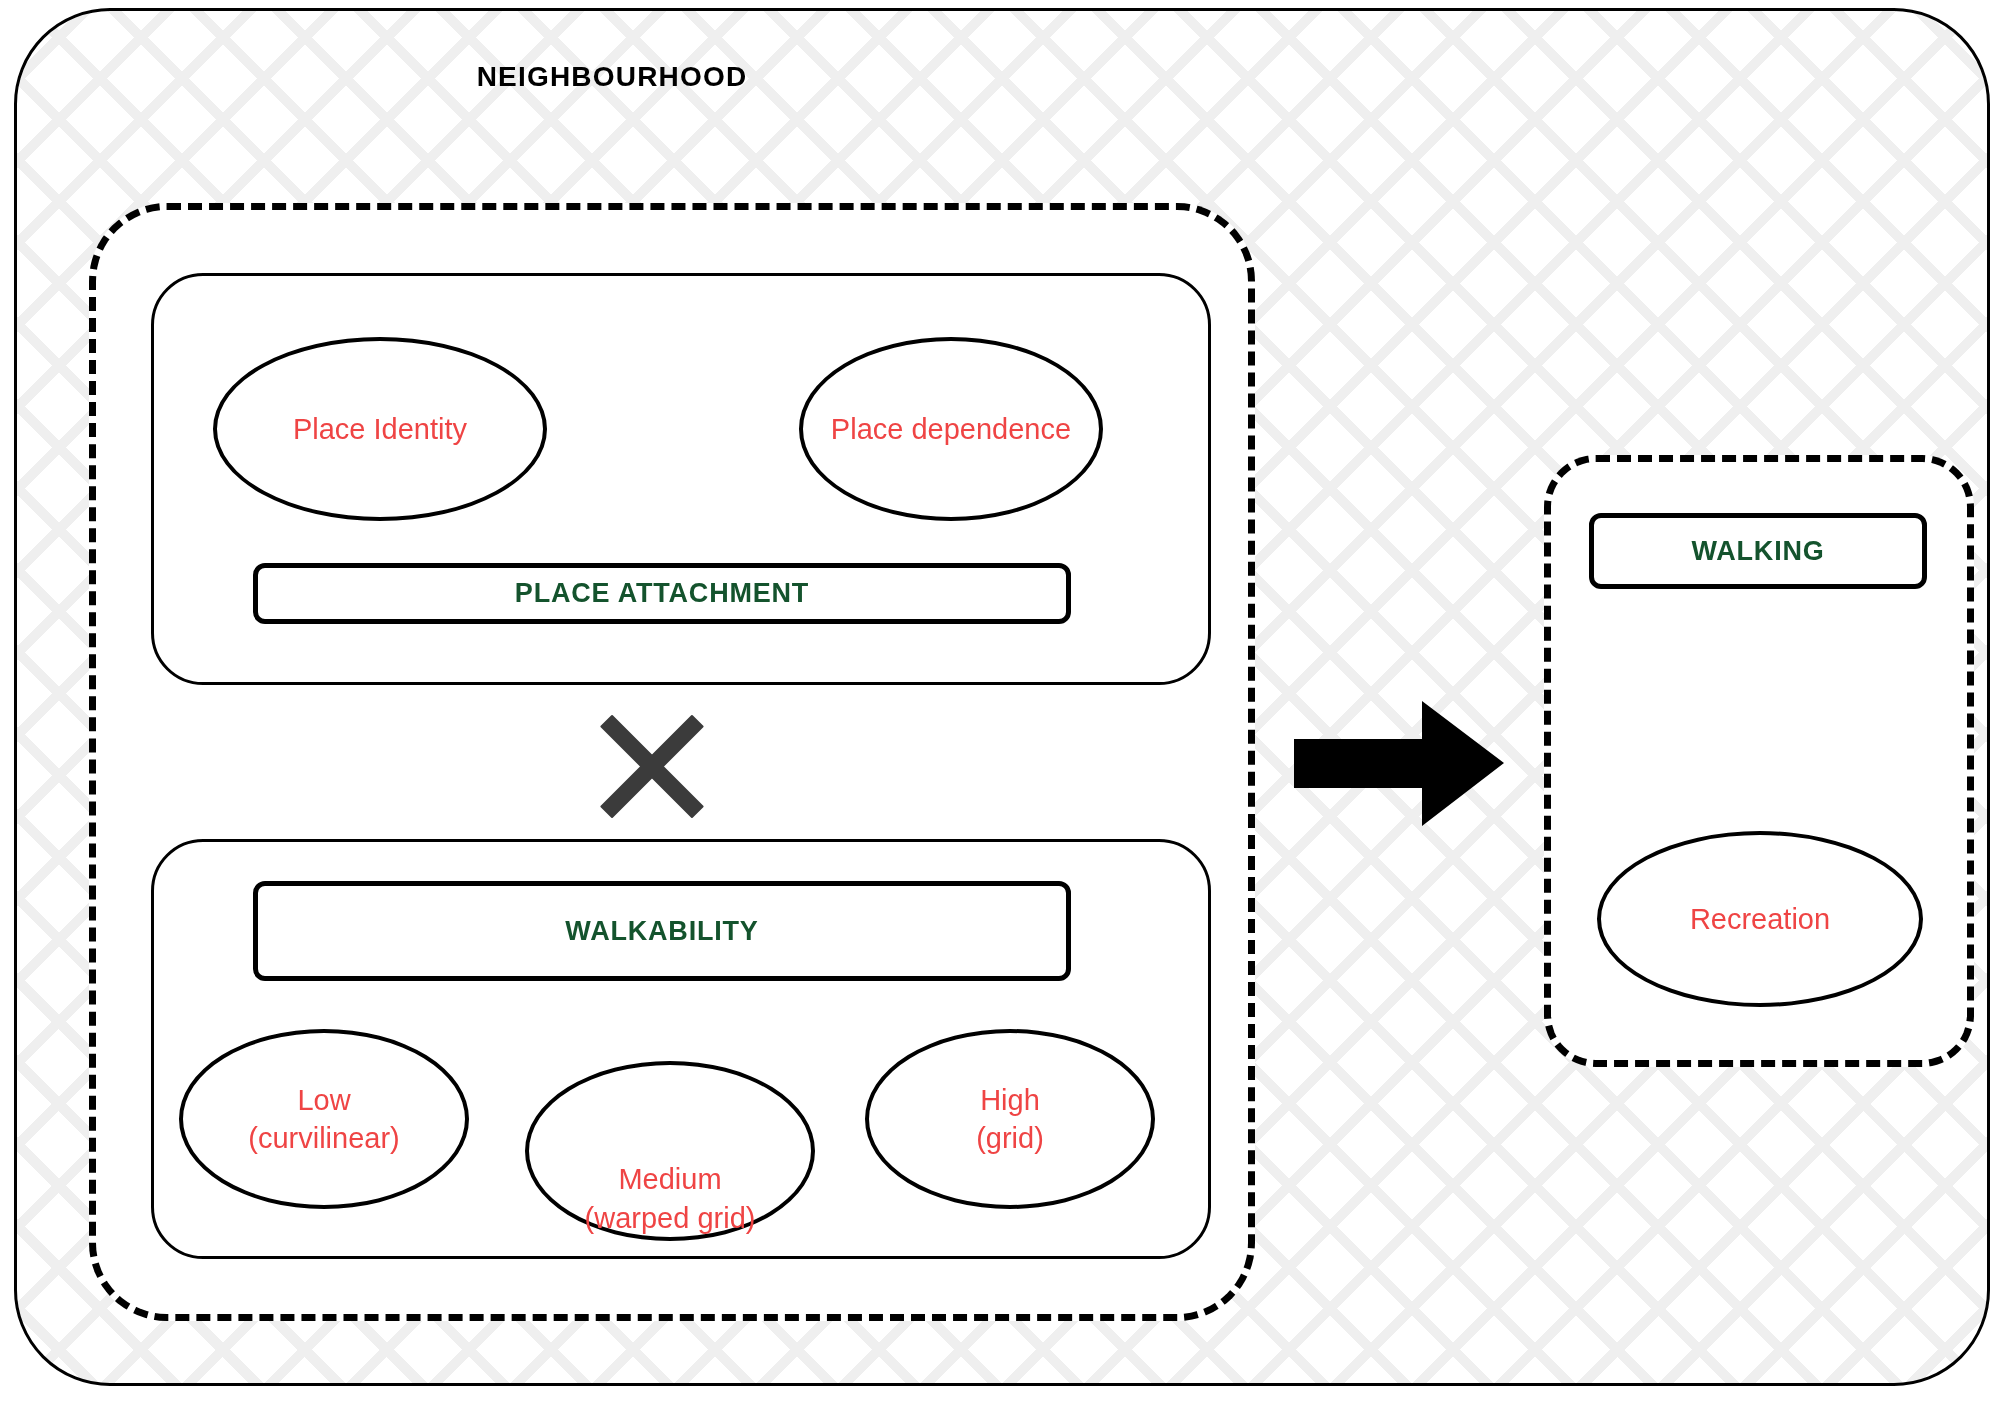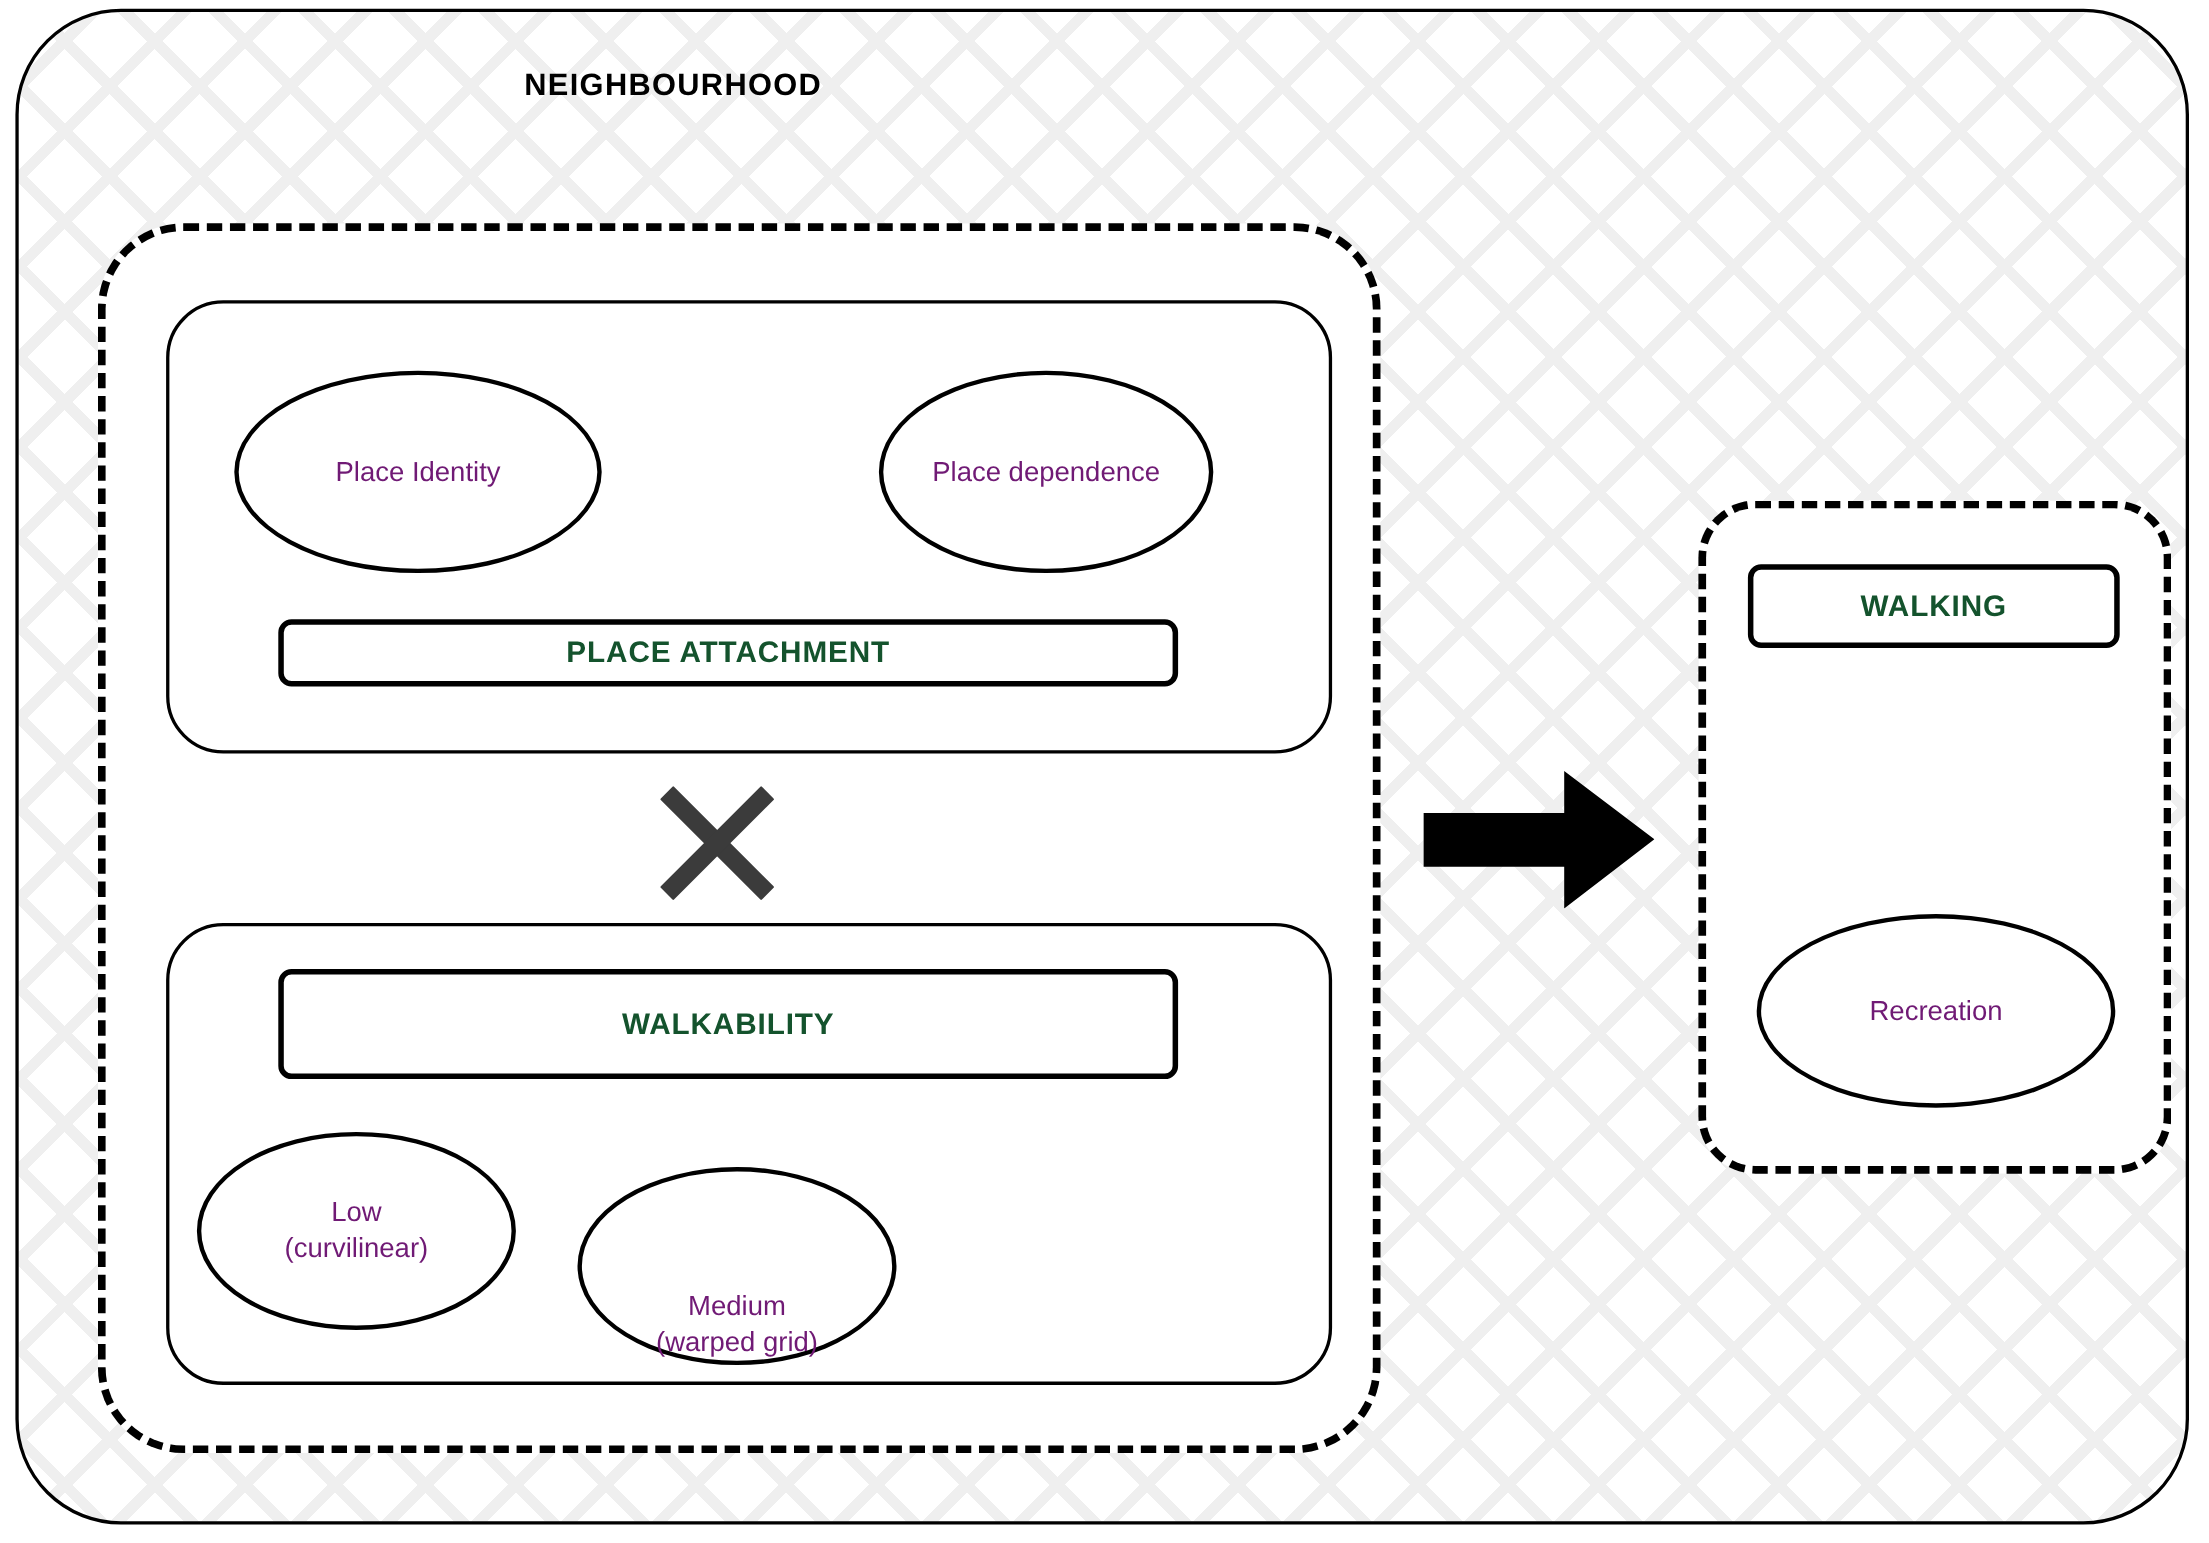--- a/index.html
+++ b/index.html
@@ -138,23 +138,23 @@
   .ellipse {
     position: absolute;
     box-sizing: border-box;
     border: 4px solid #000000;
     border-radius: 50%;
     background: #ffffff;
     display: flex;
     align-items: center;
     justify-content: center;
     text-align: center;
-    font-size: 25px;
+    font-size: 29px;
     line-height: 1.32;
-    color: #701a75;
+    color: #ef4444;
   }
   .ell-place-identity   { left: 196px;  top: 326px;  width: 334px; height: 184px; }
   .ell-place-dependence { left: 782px;  top: 326px;  width: 304px; height: 184px; }
 
   .ell-low    { left: 162px; top: 1018px; width: 290px; height: 180px; }
   .ell-medium { left: 508px; top: 1050px; width: 290px; height: 180px; align-items: flex-end; }
   .ell-high   { left: 848px; top: 1018px; width: 290px; height: 180px; }
 
   .ell-transportation { left: 1580px; top: 620px; width: 326px; height: 176px; }
   .ell-recreation     { left: 1580px; top: 820px; width: 326px; height: 176px; }
@@ -228,20 +228,26 @@
       </div>
     </div>
 
     <div class="ellipse ell-medium">
       <div>
         <div>Medium</div>
         <div>(warped grid)</div>
       </div>
     </div>
 
+    <div class="ellipse ell-high">
+      <div>
+        <div>High</div>
+        <div>(grid)</div>
+      </div>
+    </div>
 
     <div class="block-arrow">
       <svg viewBox="0 0 210 125" preserveAspectRatio="none" aria-hidden="true">
         <polygon points="0,38 128,38 128,0 210,62 128,125 128,87 0,87" fill="#000000"></polygon>
       </svg>
     </div>
 
     <div class="label-box box-walking">WALKING</div>
 
 

